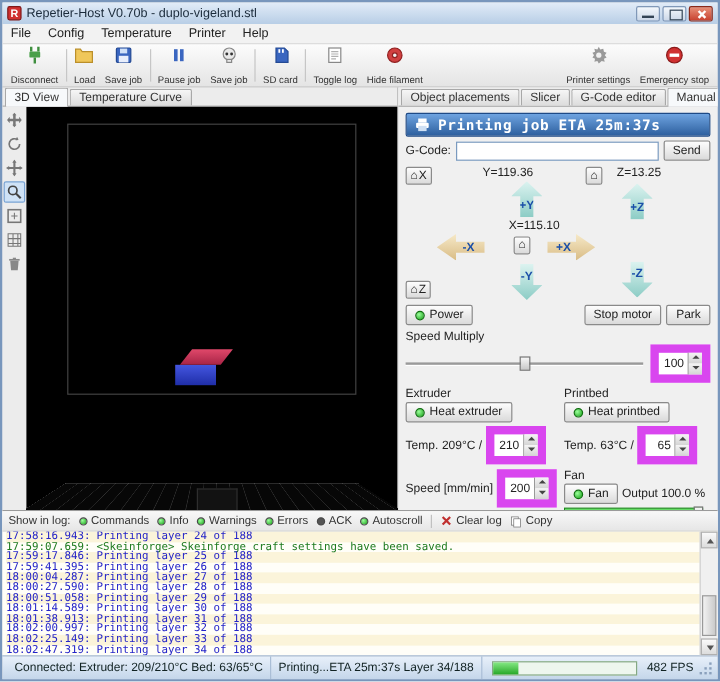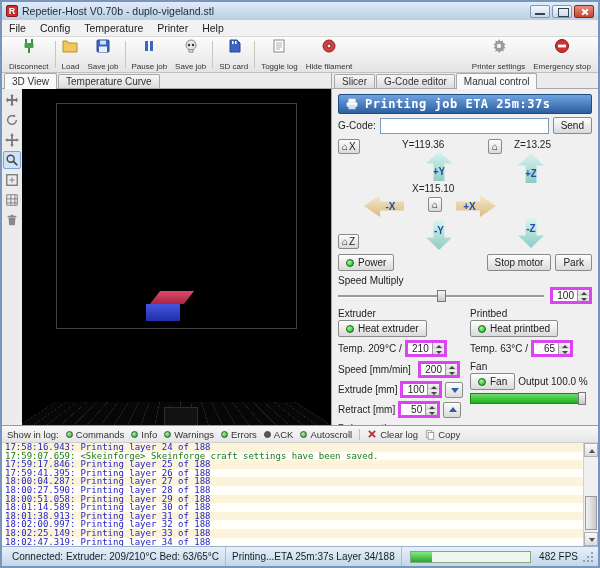--- a/index.html
+++ b/index.html
@@ -77,21 +77,21 @@
   .arr.up{clip-path:polygon(50% 0,100% 42%,71% 42%,71% 100%,29% 100%,29% 42%,0 42%);padding-top:10px}
   .arr.down{clip-path:polygon(50% 100%,100% 58%,71% 58%,71% 0,29% 0,29% 58%,0 58%);padding-bottom:10px}
   .arr.left{clip-path:polygon(0 50%,40% 0,40% 29%,100% 29%,100% 71%,40% 71%,40% 100%);padding-left:13px}
   .arr.right{clip-path:polygon(100% 50%,60% 0,60% 29%,0 29%,0 71%,60% 71%,60% 100%);padding-right:13px}
   .row{display:flex;align-items:center;margin-bottom:4px}
   .spacer{flex:1}
   .sm-label{font-size:10px;margin-bottom:1px}
   .slider{flex:1;height:14px;position:relative;margin-right:6px}
   .slider .track{position:absolute;left:0;right:0;top:6px;height:2px;background:#9a9a9a;box-shadow:0 1px 0 #fff}
   .slider .thumb{position:absolute;left:48%;top:1px;width:9px;height:12px;background:linear-gradient(#f6f6f6,#c8c8c8);border:1px solid #777}
-  .spin{display:inline-flex;height:17px;border:3px solid #d946ef;background:#fff;flex:none}
+  .spin{display:inline-flex;height:32px;border:7px solid #d946ef;background:#fff;flex:none}
   .spin .v{min-width:24px;padding:0 3px;font-size:10px;display:flex;align-items:center;justify-content:flex-end}
   .spin .ud{width:12px;display:flex;flex-direction:column;border-left:1px solid #999}
   .spin .ud span{flex:1;background:linear-gradient(#f4f4f4,#d4d4d4);position:relative}
   .spin .up::after{content:"";position:absolute;left:3px;top:2px;border-left:3px solid transparent;border-right:3px solid transparent;border-bottom:3px solid #444}
   .spin .dn::after{content:"";position:absolute;left:3px;top:2px;border-left:3px solid transparent;border-right:3px solid transparent;border-top:3px solid #444}
   .cols{display:flex;gap:10px}
   .col{flex:1;min-width:0}
   .trow{display:flex;align-items:center;gap:3px;font-size:10px;margin-top:3px}
   .frow{display:flex;align-items:center;gap:3px;font-size:10px;margin-bottom:3px}
   .frow .lab{flex:1;white-space:nowrap}
@@ -329,20 +329,21 @@
             <div class="obj-top"></div>
             <div class="obj-front"></div>
           </div>
           <div class="pillar"></div>
         </div>
       </div>
     </div>
 
     <div class="right-pane">
       <div class="tabs">
+        <div class="tab">Object placements</div>
         <div class="tab">Slicer</div>
         <div class="tab">G-Code editor</div>
         <div class="tab active">Manual control</div>
       </div>
       <div class="panel-content">
 
         <div class="eta">
           <span>
               <svg width="14" height="14" viewBox="0 0 16 16">
                 <rect x="4" y="2" width="8" height="4" fill="#fff"></rect>
@@ -370,21 +371,21 @@
           </div>
           <div class="pos" style="left:176px;top:1px">Z=13.25</div>
 
           <div class="arr v up" style="left:88px;top:13px">
               <span>+Y</span>
             </div>
           <div class="arr v up" style="left:180px;top:15px">
               <span>+Z</span>
             </div>
 
-          <div class="pos" style="left:74px;top:45px">X=115.10</div>
+          <div class="pos" style="left:86px;top:45px">X=115.10</div>
 
           <div class="arr h left" style="left:26px;top:57px">
               <span>-X</span>
             </div>
           <div class="home-btn" style="left:90px;top:59px">
             <span>⌂</span>
           </div>
           <div class="arr h right" style="left:118px;top:57px">
               <span>+X</span>
             </div>

